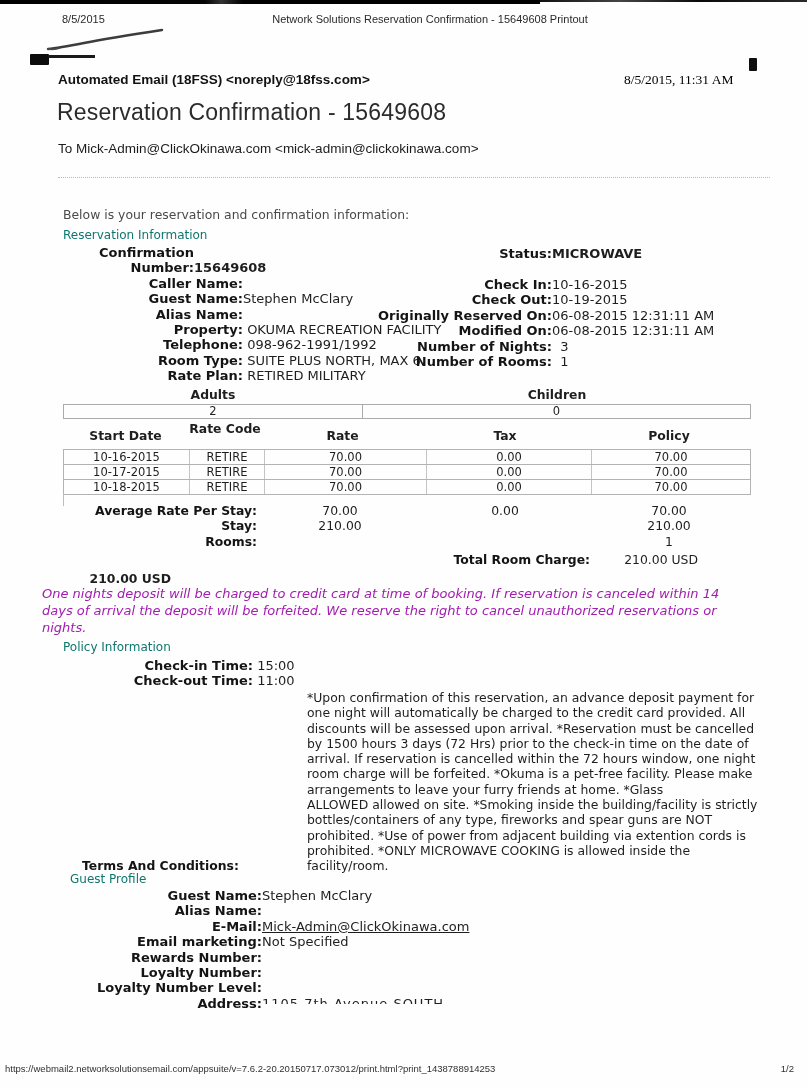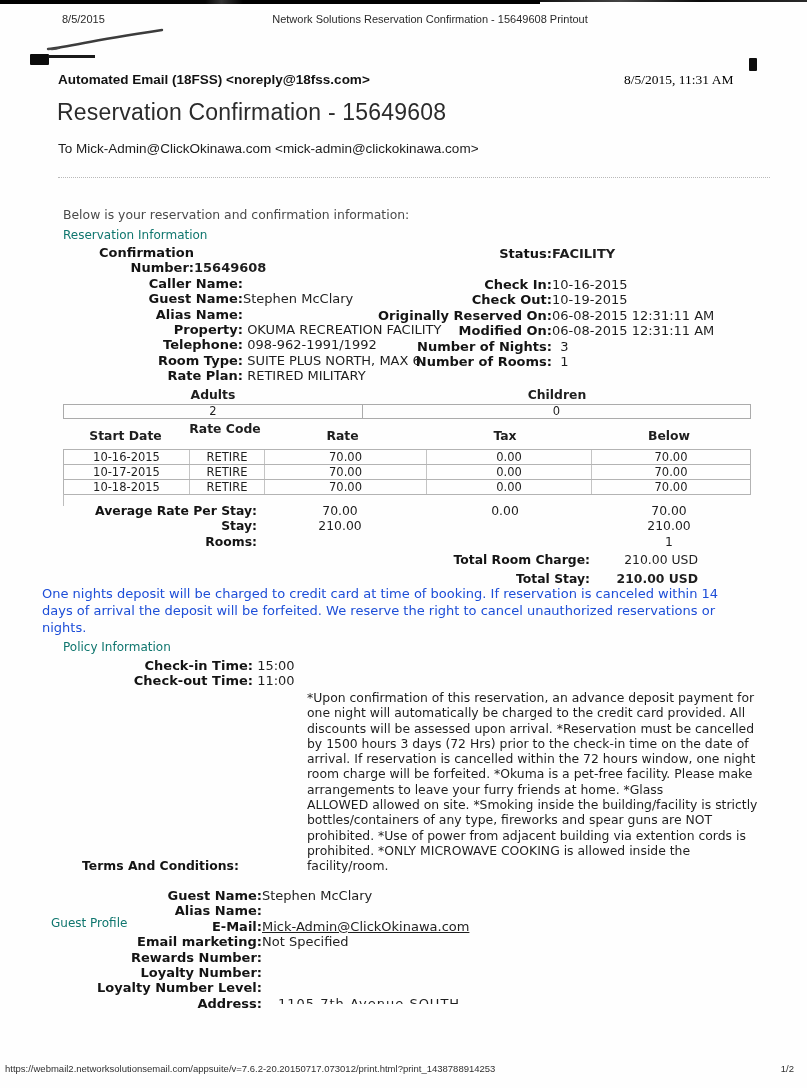--- a/index.html
+++ b/index.html
@@ -79,33 +79,33 @@
   .srow .lbl{width:194px;font-weight:bold;text-align:right;color:#141414;}
   .srow .rate{width:166px;text-align:center;}
   .srow .tax{width:164px;text-align:center;}
   .srow .total{width:164px;text-align:center;}
   .trow{display:flex;line-height:16px;margin-top:1px;}
   .trow .lbl{width:527px;font-weight:bold;text-align:right;color:#141414;}
   .trow .tval{width:108px;text-align:right;}
   .trow.bold .tval{font-weight:bold;}
   .trow.gap{margin-top:3px;}
 
-  .deposit{position:absolute;left:42px;top:585px;font-size:13px;line-height:17.2px;color:#1d4ed8;}
+  .deposit{position:absolute;left:42px;top:585px;font-size:13px;font-style:italic;line-height:17.2px;color:#a21caf;}
 
   .policy-rows{position:absolute;left:58px;top:658px;}
   .policy-rows .lbl{width:195px;}
   .terms{position:absolute;left:58px;top:690px;display:flex;}
   .terms .lbl{width:205px;font-weight:bold;text-align:center;font-size:12.4px;color:#141414;align-self:flex-end;line-height:15.3px;}
   .terms .lines{width:510px;font-size:12.4px;line-height:15.3px;color:#1e1e1e;margin-left:44px;}
   .terms .lines div{white-space:nowrap;}
 
   .guest-rows{position:absolute;left:58px;top:888px;}
   .guest-rows .lbl{width:204px;}
   .email-link{text-decoration:underline;color:#1e1e1e;cursor:pointer;}
-  .addr-partial{display:inline-block;height:8px;overflow:hidden;color:#a8a8a8;letter-spacing:1px;margin-left:16px;}
+  .addr-partial{display:inline-block;height:8px;overflow:hidden;color:#a8a8a8;letter-spacing:1px;}
 </style>
 </head>
 <body>
 
 <div class="page">
 
   <div class="scan-top-bar"></div>
   <div class="scan-top-bar2"></div>
   <div class="scan-corner-blob"></div>
   <div class="scan-corner-strip"></div>
@@ -162,21 +162,21 @@
       <div class="val"> SUITE PLUS NORTH, MAX 6</div>
     </div>
     <div class="frow">
       <div class="lbl">Rate Plan:</div>
       <div class="val"> RETIRED MILITARY</div>
     </div>
   </div>
 
   <div class="frow status-row doc">
     <div class="lbl">Status:</div>
-    <div class="val b">FACILITY</div>
+    <div class="val b">MICROWAVE</div>
   </div>
   <div class="right-fields doc">
     <div class="frow">
       <div class="lbl">Check In:</div>
       <div class="val">10-16-2015</div>
     </div>
     <div class="frow">
       <div class="lbl">Check Out:</div>
       <div class="val">10-19-2015</div>
     </div>
@@ -207,21 +207,21 @@
       <div class="cell a">2</div>
       <div class="cell c">0</div>
     </div>
   </div>
 
   <div class="rt-head doc">
     <div class="c0">Start Date</div>
     <div class="c1">Rate Code</div>
     <div class="c2">Rate</div>
     <div class="c3">Tax</div>
-    <div class="c4">Below</div>
+    <div class="c4">Policy</div>
   </div>
   <div class="rt-body doc">
     <div class="rt-row">
       <div class="c0">10-16-2015</div>
       <div class="c1">RETIRE</div>
       <div class="c2">70.00</div>
       <div class="c3">0.00</div>
       <div class="c4">70.00</div>
     </div>
     <div class="rt-row">
@@ -258,21 +258,20 @@
       <div class="lbl">Rooms:</div>
       <div class="rate"></div>
       <div class="tax"></div>
       <div class="total">1</div>
     </div>
     <div class="trow gap">
       <div class="lbl">Total Room Charge:</div>
       <div class="tval">210.00 USD</div>
     </div>
     <div class="trow bold gap">
-      <div class="lbl">Total Stay:</div>
       <div class="tval">210.00 USD</div>
     </div>
   </div>
 
   <div class="deposit doc">
     <div>One nights deposit will be charged to credit card at time of booking. If reservation is canceled within 14</div>
     <div>days of arrival the deposit will be forfeited. We reserve the right to cancel unauthorized reservations or</div>
     <div>nights.</div>
   </div>
 
@@ -298,21 +297,21 @@
       <div>room charge will be forfeited. *Okuma is a pet-free facility. Please make</div>
       <div>arrangements to leave your furry friends at home. *Glass</div>
       <div>ALLOWED allowed on site. *Smoking inside the building/facility is strictly</div>
       <div>bottles/containers of any type, fireworks and spear guns are NOT</div>
       <div>prohibited. *Use of power from adjacent building via extention cords is</div>
       <div>prohibited. *ONLY MICROWAVE COOKING is allowed inside the</div>
       <div>facility/room.</div>
     </div>
   </div>
 
-  <div class="sec-head doc" style="left:51px;top:872px;margin-top:44px;">Guest Profile</div>
+  <div class="sec-head doc" style="left:70px;top:872px;">Guest Profile</div>
   <div class="guest-rows doc">
     <div class="frow">
       <div class="lbl">Guest Name:</div>
       <div class="val">Stephen McClary</div>
     </div>
     <div class="frow">
       <div class="lbl">Alias Name:</div>
       <div class="val"></div>
     </div>
     <div class="frow">

